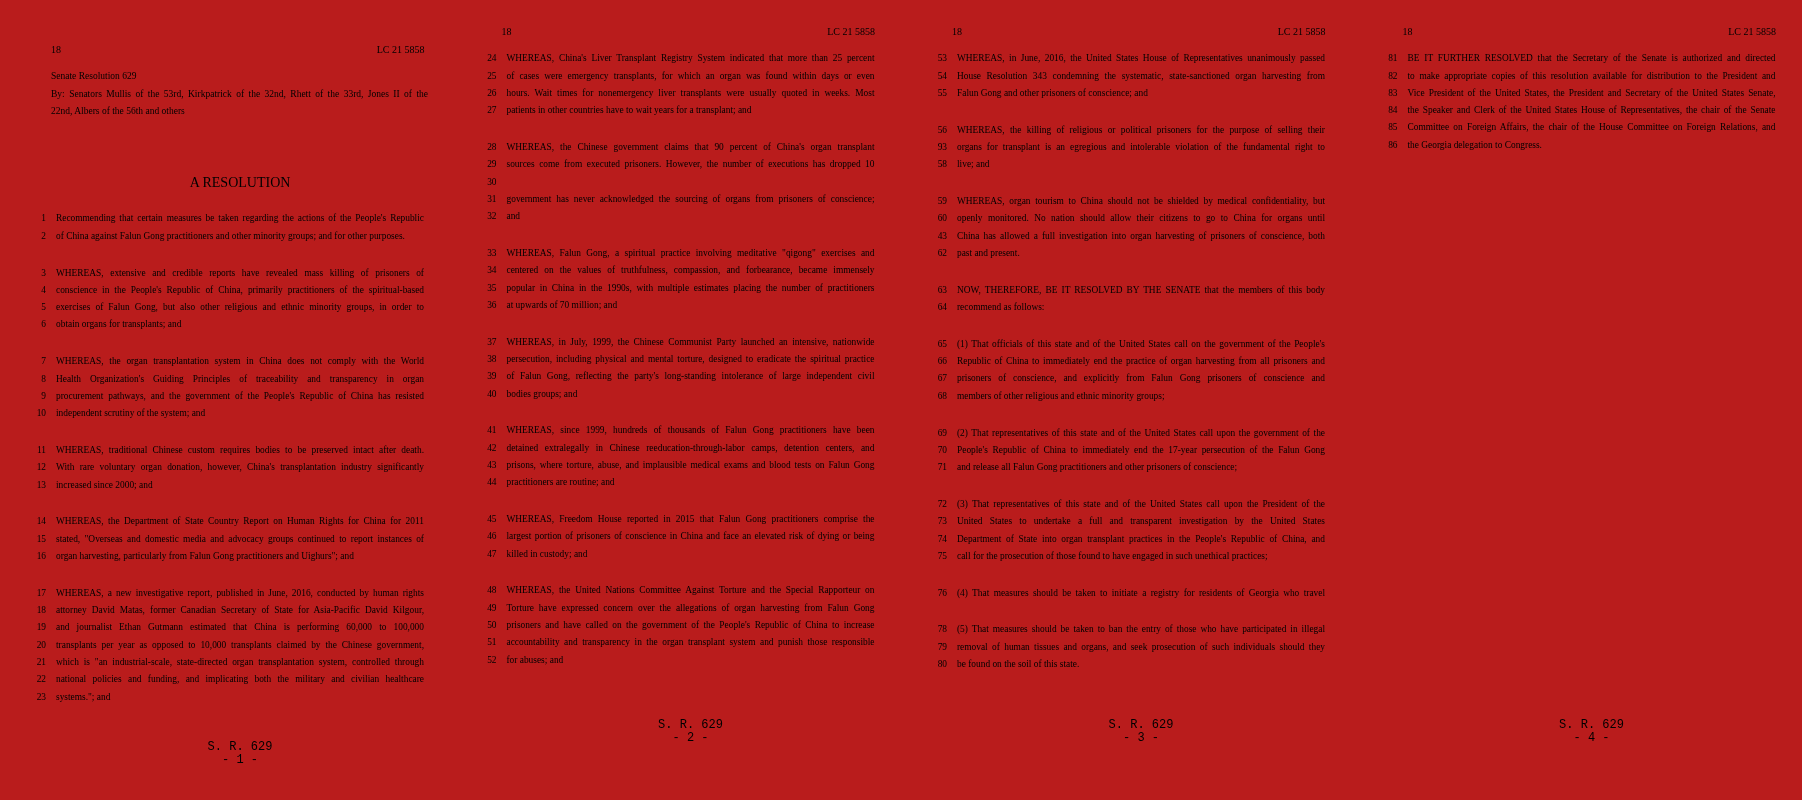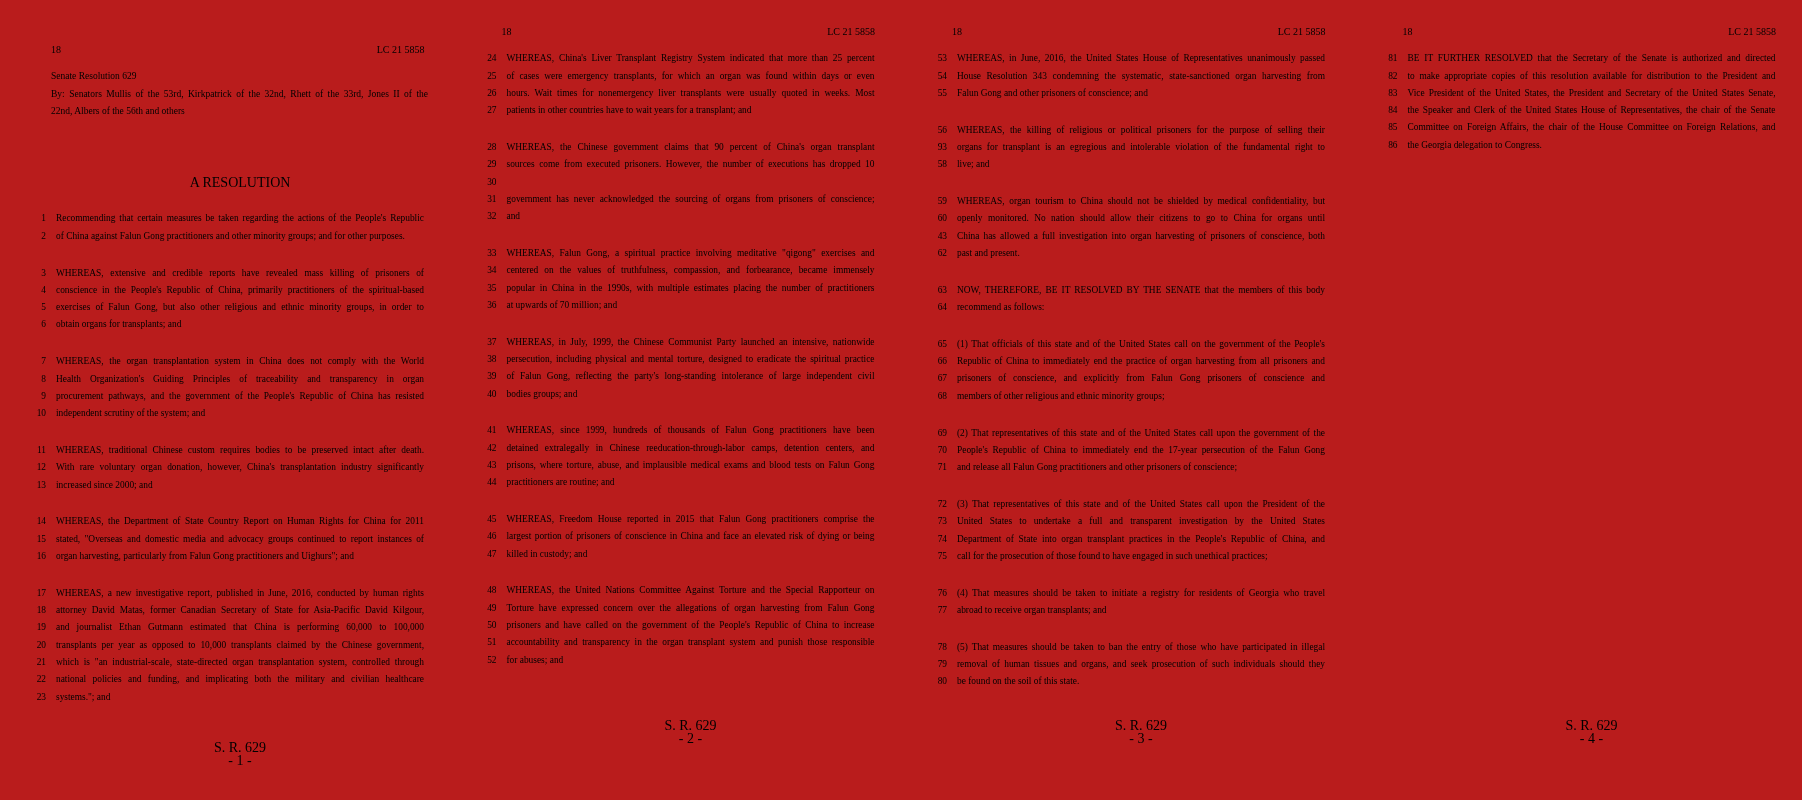--- a/index.html
+++ b/index.html
@@ -31,21 +31,21 @@
   .para { margin-bottom: 19.5px; }
   .line { display: flex; font-size: 9.4px; line-height: 17.3px; }
   .ln { flex: none; width: 46px; text-align: right; }
   .lt {
     flex: none; margin-left: 10px; width: 368px;
     white-space: nowrap; text-align: justify; text-align-last: justify;
   }
   .lt.last { text-align-last: left; }
   .page-footer {
     position: absolute; top: 719px; left: 56px; width: 368px;
-    text-align: center; font-size: 14px; line-height: 13px;
+    text-align: center; font-size: 12px; line-height: 13px; font-family: Liberation Mono, monospace;
   }
   .first .page-footer { top: 741px; }
 </style>
 </head>
 <body>
 
 <main id="pages">
     <section class="page first">
       <div class="page-header">
         <span>18</span>
@@ -419,24 +419,20 @@
           <div class="line">
             <span class="ln">75</span>
             <span class="lt last">call for the prosecution of those found to have engaged in such unethical practices;</span>
           </div>
         </div>
         <div class="para">
           <div class="line">
             <span class="ln">76</span>
             <span class="lt">(4) That measures should be taken to initiate a registry for residents of Georgia who travel</span>
           </div>
-          <div class="line">
-            <span class="ln">77</span>
-            <span class="lt last">abroad to receive organ transplants; and</span>
-          </div>
         </div>
         <div class="para">
           <div class="line">
             <span class="ln">78</span>
             <span class="lt">(5) That measures should be taken to ban the entry of those who have participated in illegal</span>
           </div>
           <div class="line">
             <span class="ln">79</span>
             <span class="lt">removal of human tissues and organs, and seek prosecution of such individuals should they</span>
           </div>

